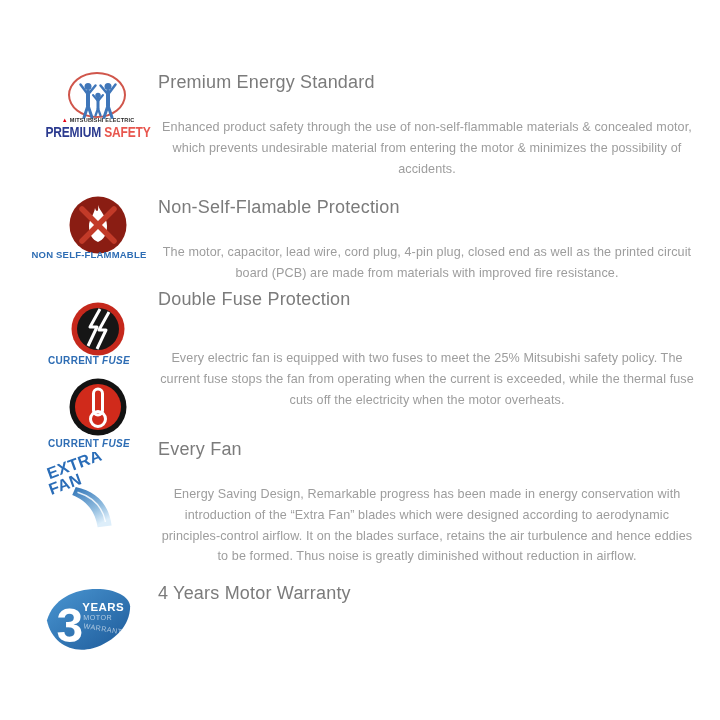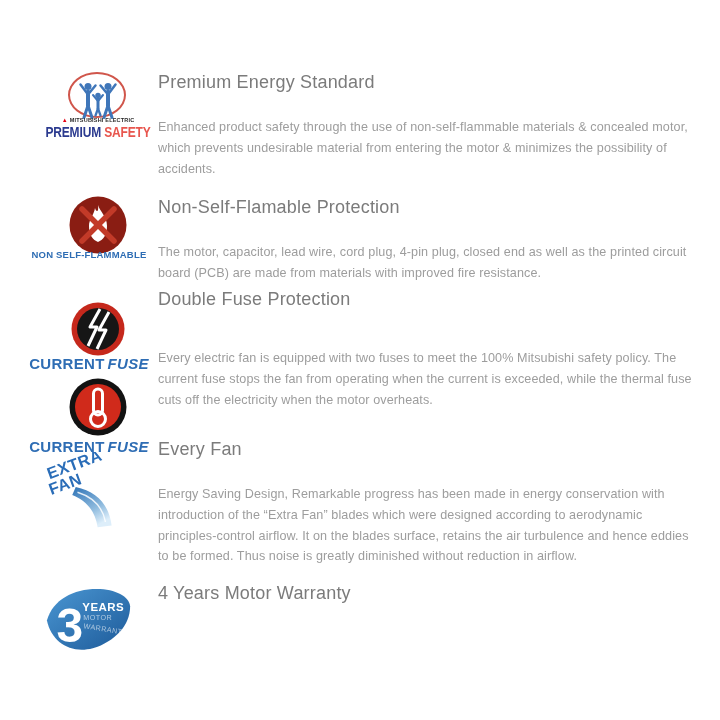--- a/index.html
+++ b/index.html
@@ -7,29 +7,29 @@
     position:relative;width:720px;height:720px;margin:0 auto;background:#ffffff;
     font-family:"Liberation Sans",sans-serif;overflow:hidden;
   }
   
   .h{
     position:absolute;left:158px;margin:0;font-size:18px;font-weight:400;
     color:#7b7b7b;line-height:22px;letter-spacing:.2px;
   }
   .b{
     position:absolute;left:158px;width:538px;margin:0;font-size:12.6px;
-    color:#9d9d9d;line-height:20.8px;letter-spacing:.1px;
+    color:#9d9d9d;line-height:20.8px;letter-spacing:.1px;text-align:center;
   }
   
   .icon-label{
     position:absolute;left:19px;width:140px;text-align:center;
     color:#2e6db4;font-weight:700;
   }
   .lbl-flam{font-size:9.5px;letter-spacing:.2px;}
-  .lbl-fuse{font-size:15px;letter-spacing:.3px;}
+  .lbl-fuse{font-size:10px;letter-spacing:.3px;}
   .lbl-fuse .it{font-style:italic;margin-left:3px;}
   
   .ps-ellipse{
     position:absolute;left:68px;top:72px;width:58px;height:46px;
     border:2px solid #d0564b;border-radius:50%;box-sizing:border-box;overflow:visible;
   }
   .ps-ellipse svg{position:absolute;left:3px;top:4px;overflow:visible;}
   .brand-line{
     position:absolute;left:28px;top:117px;width:140px;display:flex;
     justify-content:center;align-items:center;gap:2px;
@@ -112,21 +112,21 @@
     <svg class="abs" style="left:69px;top:378px" width="58" height="58" viewBox="0 0 58 58">
       <circle cx="29" cy="29" r="28.5" fill="#121212"></circle>
       <circle cx="29" cy="29" r="23" fill="#d02a1b"></circle>
       <rect x="24.5" y="11" width="9" height="26" rx="4.5" fill="none" stroke="#ffffff" stroke-width="3"></rect>
       <circle cx="29" cy="41" r="7.5" fill="none" stroke="#ffffff" stroke-width="3"></circle>
     </svg>
     <div class="icon-label lbl-fuse" style="top:438px">
       <span>CURRENT</span><span class="it">FUSE</span>
     </div>
     <h2 class="h" style="top:288px">Double Fuse Protection</h2>
-    <p class="b" style="top:348px">Every electric fan is equipped with two fuses to meet the 100% Mitsubishi safety policy. The current fuse stops the fan from operating when the current is exceeded, while the thermal fuse cuts off the electricity when the motor overheats.</p>
+    <p class="b" style="top:348px">Every electric fan is equipped with two fuses to meet the 25% Mitsubishi safety policy. The current fuse stops the fan from operating when the current is exceeded, while the thermal fuse cuts off the electricity when the motor overheats.</p>
   </section>
 
   <section>
     <svg class="abs" style="left:46px;top:452px" width="84" height="77" viewBox="0 0 96 88">
       <defs>
         <linearGradient id="swooshGrad" x1="0" y1="0" x2="0.55" y2="1">
           <stop offset="0" stop-color="#2d72b6"></stop>
           <stop offset="0.65" stop-color="#8fbbde"></stop>
           <stop offset="1" stop-color="#ddeefa"></stop>
         </linearGradient>

